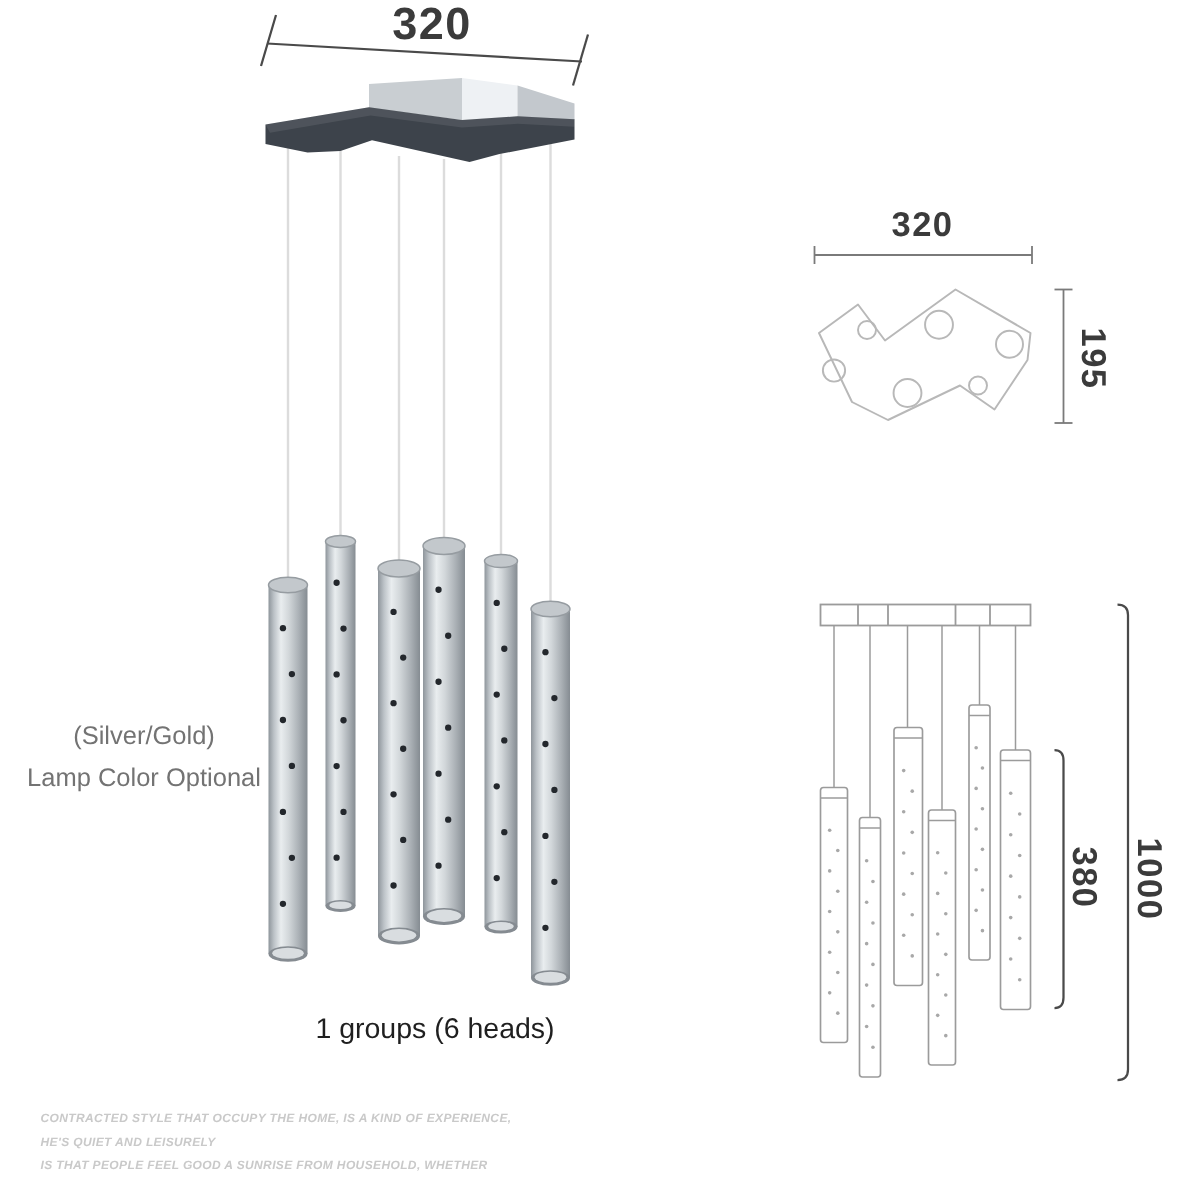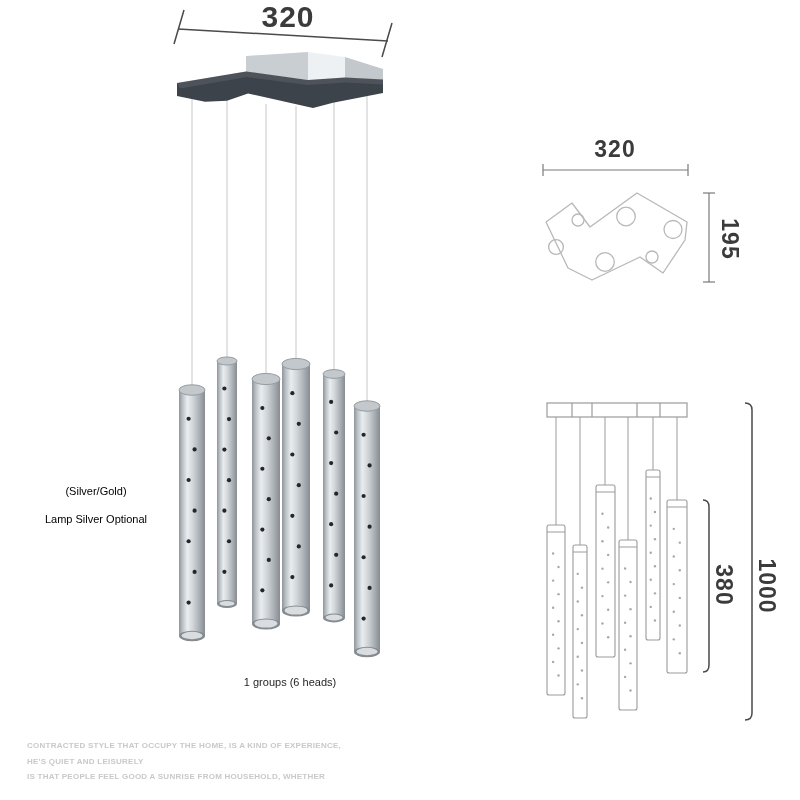--- a/index.html
+++ b/index.html
@@ -21,30 +21,30 @@
   }
   .dim-rot{
     width:110px;text-align:center;font-size:23px;font-weight:600;letter-spacing:1px;
     transform:translate(-50%,-50%) rotate(90deg);
   }
   .dim-195{left:729px;top:239px;}
   .dim-380{left:723px;top:585px;}
   .dim-1000{left:766px;top:586px;}
   .color-note{
     left:8px;top:477px;width:176px;text-align:center;
-    font-size:11px;line-height:28px;color:#000000;
+    font-size:17px;line-height:28px;color:#737373;
   }
   .grouping-note{
     left:185px;top:676px;width:210px;text-align:center;
-    font-size:11px;color:#1f1f1f;
+    font-size:19px;color:#1f1f1f;
   }
   .slogan{
     left:27px;top:738px;width:330px;
     font-size:8px;line-height:15.5px;letter-spacing:0.25px;
-    color:#c9c9c9;font-weight:600;
+    color:#c9c9c9;font-weight:600;font-style:italic;
   }
 </style>
 </head>
 <body>
 
 <div id="stage">
 
   <svg width="800" height="800" viewBox="0 0 800 800">
 
     <g stroke="#4a4a4a" stroke-width="1.5">
@@ -293,21 +293,21 @@
   </svg>
 
   <div class="label dim-main">320</div>
   <div class="label dim-plan-w">320</div>
   <div class="label dim-rot dim-195">195</div>
   <div class="label dim-rot dim-380">380</div>
   <div class="label dim-rot dim-1000">1000</div>
 
   <div class="label color-note">
     <div>(Silver/Gold)</div>
-    <div>Lamp Silver Optional</div>
+    <div>Lamp Color Optional</div>
   </div>
 
   <div class="label grouping-note">1 groups (6 heads)</div>
 
   <div class="label slogan">
     <div>CONTRACTED STYLE THAT OCCUPY THE HOME, IS A KIND OF EXPERIENCE,</div>
     <div>HE'S QUIET AND LEISURELY</div>
     <div>IS THAT PEOPLE FEEL GOOD A SUNRISE FROM HOUSEHOLD, WHETHER</div>
   </div>
 </div>

